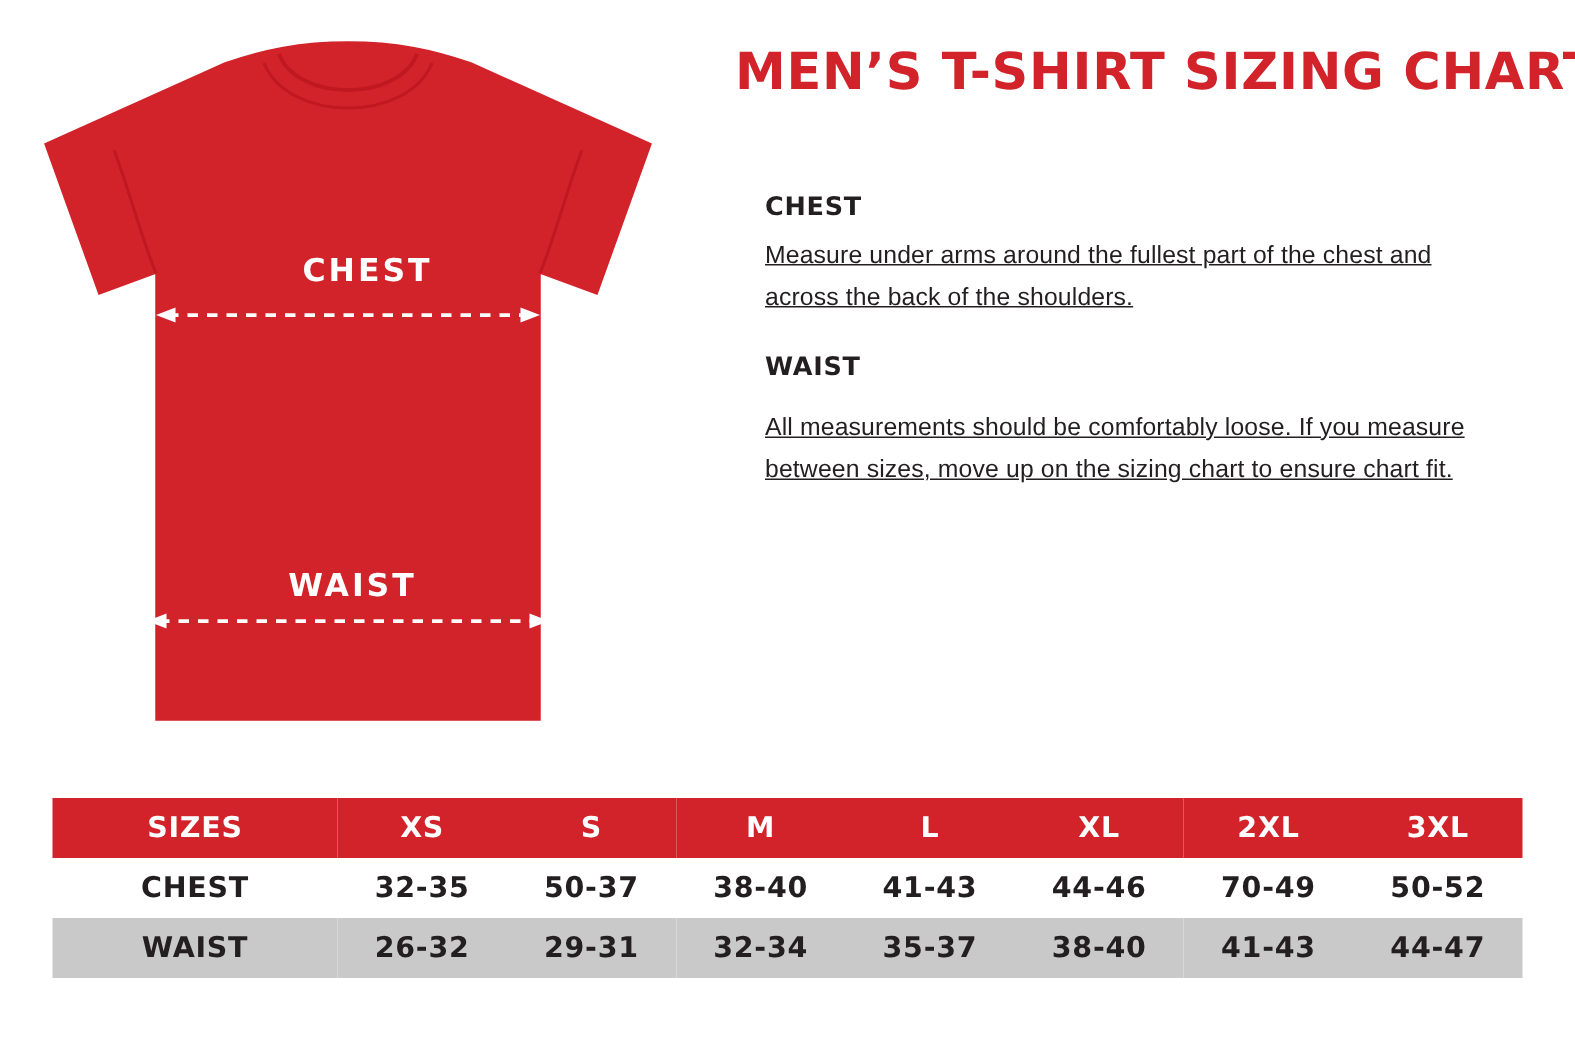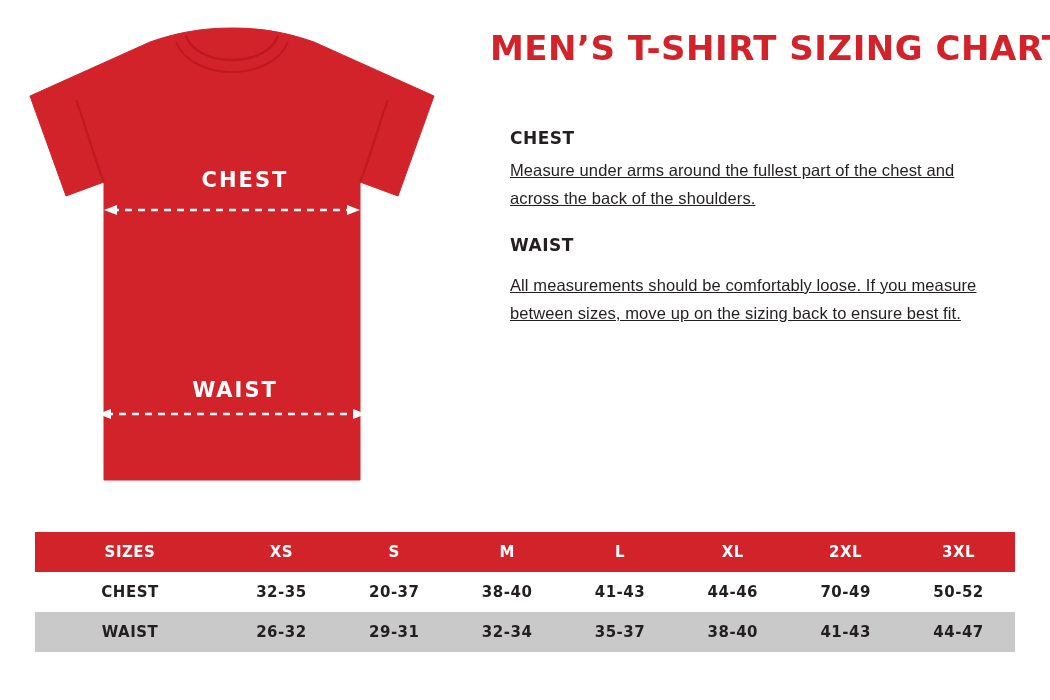--- a/index.html
+++ b/index.html
@@ -129,21 +129,21 @@
 
   table.size-table {
     border-collapse: collapse;
     width: 980px;
     table-layout: fixed;
   }
 
   table.size-table td, table.size-table th {
     font-family: "DejaVu Sans", sans-serif;
     font-weight: 700;
-    font-size: 15px;
+    font-size: 19px;
     text-align: center;
     padding: 0;
     height: 40px;
     letter-spacing: 0.5px;
   }
 
   thead tr {
     background: #d2232a;
   }
   thead th {
@@ -218,21 +218,21 @@
       <div class="title">MEN’S T-SHIRT SIZING CHART</div>
 
       <div class="body-block">
         <p class="sec-head">CHEST</p>
         <p class="sec-body">Measure under arms around the fullest part of the chest and across the back of the shoulders.</p>
 
         <p class="sec-head">WAIST</p>
 
         <div class="gap"></div>
 
-        <p class="sec-body last">All measurements should be comfortably loose. If you measure between sizes, move up on the sizing back to ensure best fit.</p>
+        <p class="sec-body last">All measurements should be comfortably loose. If you measure between sizes, move up on the sizing chart to ensure chart fit.</p>
       </div>
     </div>
   </div>
 
   <div class="table-wrap">
     <table class="size-table">
       <colgroup>
         <col class="c0">
         <col>
           <col>
@@ -251,21 +251,21 @@
           <th>L</th>
           <th>XL</th>
           <th>2XL</th>
           <th>3XL</th>
         </tr>
       </thead>
       <tbody>
         <tr class="row-even">
           <td class="row-label">CHEST</td>
           <td>32-35</td>
-          <td>20-37</td>
+          <td>50-37</td>
           <td>38-40</td>
           <td>41-43</td>
           <td>44-46</td>
           <td>70-49</td>
           <td>50-52</td>
         </tr>
         <tr class="row-odd">
           <td class="row-label">WAIST</td>
           <td>26-32</td>
           <td>29-31</td>

